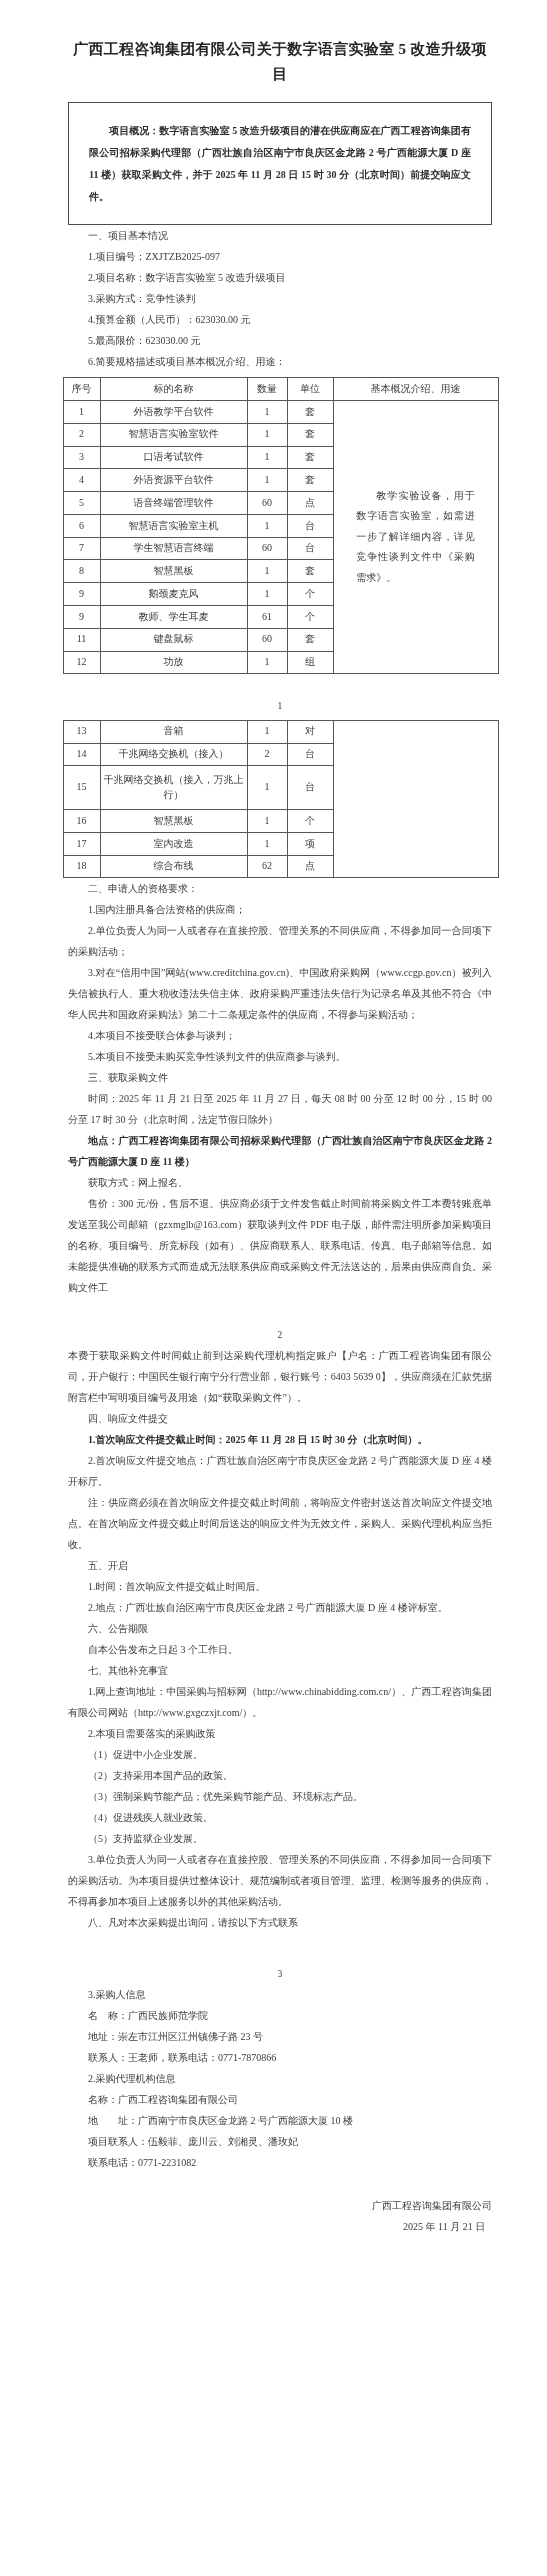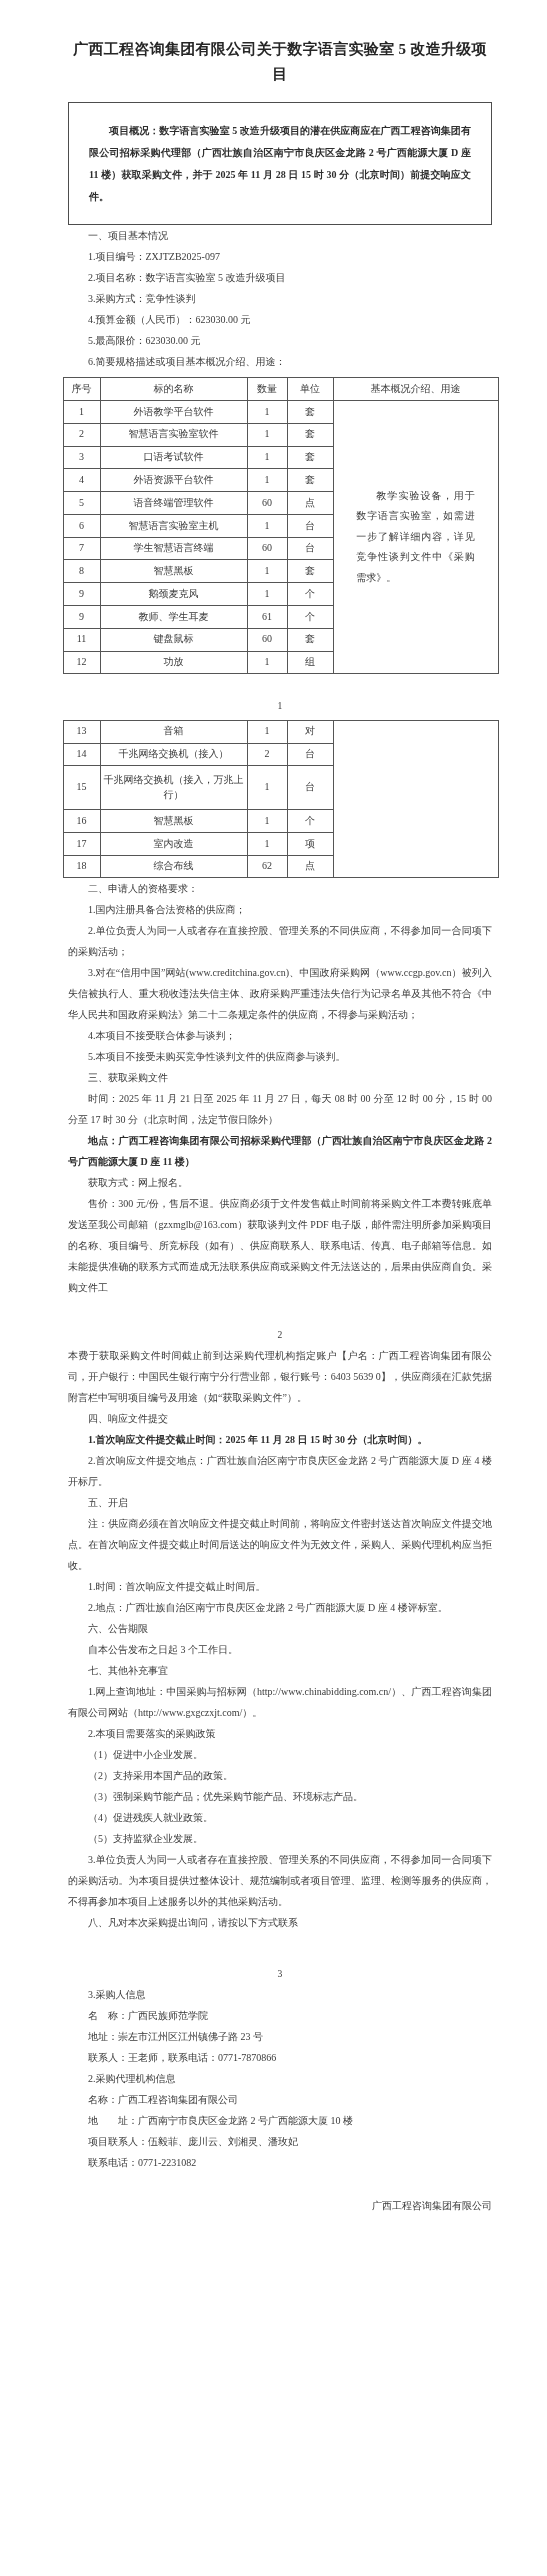--- a/index.html
+++ b/index.html
@@ -214,22 +214,22 @@
       <p class="line indent">售价：300 元/份，售后不退。供应商必须于文件发售截止时间前将采购文件工本费转账底单发送至我公司邮箱（gzxmglb@163.com）获取谈判文件 PDF 电子版，邮件需注明所参加采购项目的名称、项目编号、所竞标段（如有）、供应商联系人、联系电话、传真、电子邮箱等信息。如未能提供准确的联系方式而造成无法联系供应商或采购文件无法送达的，后果由供应商自负。采购文件工</p>
     </div>
 
   <p class="pagenum" id="pn2">2</p>
 
   <div>
       <p class="line">本费于获取采购文件时间截止前到达采购代理机构指定账户【户名：广西工程咨询集团有限公司，开户银行：中国民生银行南宁分行营业部，银行账号：6403 5639 0】，供应商须在汇款凭据附言栏中写明项目编号及用途（如“获取采购文件”）。</p>
       <p class="line indent">四、响应文件提交</p>
       <p class="line indent bold">1.首次响应文件提交截止时间：2025 年 11 月 28 日 15 时 30 分（北京时间）。</p>
       <p class="line indent">2.首次响应文件提交地点：广西壮族自治区南宁市良庆区金龙路 2 号广西能源大厦 D 座 4 楼开标厅。</p>
+      <p class="line indent">注：供应商必须在首次响应文件提交截止时间前，将响应文件密封送达首次响应文件提交地点。在首次响应文件提交截止时间后送达的响应文件为无效文件，采购人、采购代理机构应当拒收。</p>
       <p class="line indent">五、开启</p>
-      <p class="line indent">注：供应商必须在首次响应文件提交截止时间前，将响应文件密封送达首次响应文件提交地点。在首次响应文件提交截止时间后送达的响应文件为无效文件，采购人、采购代理机构应当拒收。</p>
       <p class="line indent">1.时间：首次响应文件提交截止时间后。</p>
       <p class="line indent">2.地点：广西壮族自治区南宁市良庆区金龙路 2 号广西能源大厦 D 座 4 楼评标室。</p>
       <p class="line indent">六、公告期限</p>
       <p class="line indent">自本公告发布之日起 3 个工作日。</p>
       <p class="line indent">七、其他补充事宜</p>
       <p class="line indent">1.网上查询地址：中国采购与招标网（http://www.chinabidding.com.cn/）、广西工程咨询集团有限公司网站（http://www.gxgczxjt.com/）。</p>
       <p class="line indent">2.本项目需要落实的采购政策</p>
       <p class="line indent">（1）促进中小企业发展。</p>
       <p class="line indent">（2）支持采用本国产品的政策。</p>
       <p class="line indent">（3）强制采购节能产品；优先采购节能产品、环境标志产品。</p>
@@ -248,16 +248,17 @@
       <p class="line indent">联系人：王老师，联系电话：0771-7870866</p>
       <p class="line indent">2.采购代理机构信息</p>
       <p class="line indent">名称：广西工程咨询集团有限公司</p>
       <p class="line indent">地　　址：广西南宁市良庆区金龙路 2 号广西能源大厦 10 楼</p>
       <p class="line indent">项目联系人：伍毅菲、庞川云、刘湘灵、潘玫妃</p>
       <p class="line indent">联系电话：0771-2231082</p>
     </div>
 
   <div class="sig">
     <p>广西工程咨询集团有限公司</p>
+    <p class="date">2025 年 11 月 21 日</p>
   </div>
 
 </div>
 
 
 </body></html>

